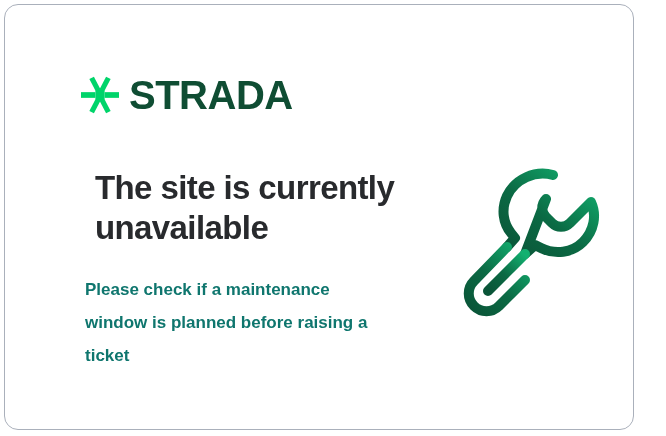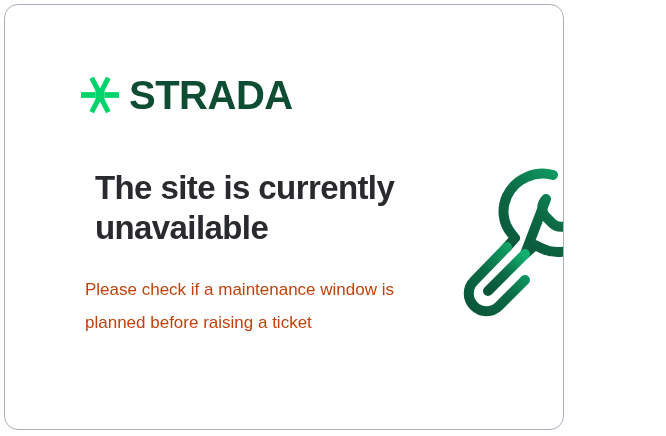--- a/index.html
+++ b/index.html
@@ -11,21 +11,21 @@
     height: 436px;
     background: #ffffff;
     font-family: "Liberation Sans", sans-serif;
     overflow: hidden;
   }
 
   .page-card {
     position: absolute;
     left: 4px;
     top: 4px;
-    width: 560px;
+    width: 630px;
     height: 426px;
     box-sizing: border-box;
     background: #ffffff;
     border: 1px solid #aab0bb;
     border-radius: 14px;
     overflow: hidden;
   }
 
   
   .brand {
@@ -69,23 +69,23 @@
 
   
   .body-copy {
     position: absolute;
     left: 80px;
     top: 268px;
     width: 310px;
     margin: 0;
     font-family: "Liberation Sans", sans-serif;
     font-size: 17px;
-    font-weight: normal;
+    font-weight: bold;
     line-height: 1.95;
-    color: #c2410c;
+    color: #0f766e;
   }
 
   
   .wrench-art {
     position: absolute;
     left: 452px;
     top: 152px;
     width: 160px;
     height: 165px;
   }

